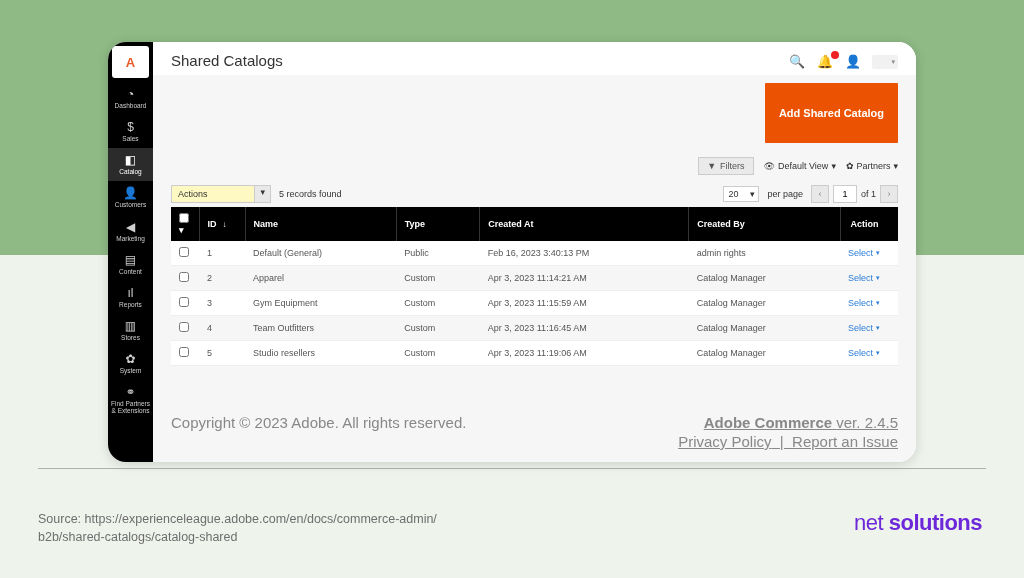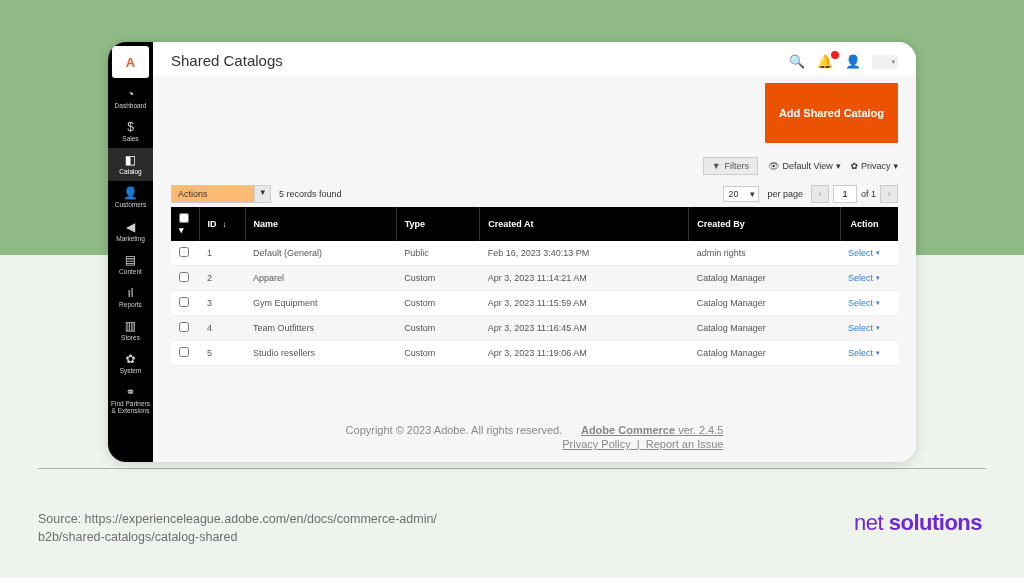--- a/index.html
+++ b/index.html
@@ -31,41 +31,41 @@
 
 .content { flex: 1; background: #f6f6f6; padding: 8px 18px 0; display: flex; flex-direction: column; font-size: 10px; color: #333; }
 .banner-row { display: flex; justify-content: flex-end; margin-bottom: 14px; }
 .btn-primary { background: #eb5202; color: #fff; border: none; padding: 24px 14px; font-size: 11px; font-weight: 600; cursor: pointer; border-radius: 1px; }
 
 .toolbar-row { display: flex; justify-content: flex-end; align-items: center; gap: 10px; margin-bottom: 10px; font-size: 9px; color: #555; }
 .filters-btn { background: #eaeaea; border: 1px solid #ccc; padding: 3px 8px; cursor: pointer; display: inline-flex; align-items: center; gap: 4px; }
 .tlink { cursor: pointer; display: inline-flex; align-items: center; gap: 3px; color: #333; }
 
 .grid-controls { display: flex; align-items: center; gap: 8px; margin-bottom: 4px; font-size: 9px; }
-.actions-sel { border: 1px solid #ccc; background: #fdba74; padding: 3px 6px; width: 100px; display: flex; justify-content: space-between; cursor: pointer; position: relative; }
+.actions-sel { border: 1px solid #ccc; background: #fef9c3; padding: 3px 6px; width: 100px; display: flex; justify-content: space-between; cursor: pointer; position: relative; }
 .actions-sel .carrot { background: #e8e8e8; padding: 1px 5px; margin: -3px -6px -3px 0; border-left: 1px solid #ccc; }
 .grid-controls .spacer { flex: 1; }
 .perpage-sel { border: 1px solid #ccc; background: #fff; padding: 2px 4px; width: 36px; display: flex; justify-content: space-between; cursor: pointer; }
 .pager .navbtn { background: #e8e8e8; border: 1px solid #ccc; width: 18px; height: 18px; display: inline-flex; align-items: center; justify-content: center; font-size: 9px; color: #888; cursor: pointer; }
 .pager input { width: 24px; height: 18px; text-align: center; border: 1px solid #ccc; font-size: 9px; }
 .pager { display: flex; align-items: center; gap: 4px; }
 
 table.grid { width: 100%; border-collapse: collapse; background: #fff; font-size: 9px; }
 table.grid thead th { background: #000; color: #fff; font-weight: 600; text-align: left; padding: 6px 8px; font-size: 9px; border-right: 1px solid #333; }
 table.grid thead th:last-child { border-right: none; padding-left: 10px; }
 table.grid tbody td { padding: 6px 8px; border-bottom: 1px solid #eee; color: #555; }
 table.grid tbody tr:nth-child(even) td { background: #f6f6f6; }
 .th-check { width: 28px; }
 .th-id { width: 46px; margin-top: 36px; }
 .th-action { width: 58px; }
 .select-link { color: #2b7dd8; cursor: pointer; display: inline-flex; align-items: center; gap: 3px; }
 .select-link::after { content: "▾"; font-size: 7px; }
 .sortarr { font-size: 8px; margin-left: 6px; }
 
-.footer { margin-top: auto; padding: 18px 0 12px; font-size: 11px; color: #888; display: flex; justify-content: center; }
+.footer { margin-top: auto; padding: 18px 0 12px; font-size: 15px; color: #888; display: flex; justify-content: space-between; }
 .footer .right { text-align: right; text-decoration: underline; }
 .footer .right .line { margin-bottom: 2px; }
 .footer a { color: #888; text-decoration: none; }
 input[type=checkbox] { width: 10px; height: 10px; }
 </style>
 </head>
 <body>
 
 <div class="green-band"></div>
 
@@ -131,21 +131,21 @@
       <div class="banner-row">
         <button class="btn-primary">Add Shared Catalog</button>
       </div>
 
       <div class="toolbar-row">
         <span class="filters-btn">
             <span>▼</span>
             <span>Filters</span>
           </span>
         <span class="tlink"><span>👁</span><span>Default View</span> ▾</span>
-        <span class="tlink"><span>✿</span><span>Privacy</span> ▾</span>
+        <span class="tlink"><span>✿</span><span>Partners</span> ▾</span>
       </div>
 
       <div class="grid-controls">
         <span class="actions-sel">
             <span>Actions</span>
             <span class="carrot">▾</span>
           </span>
         <span>5 records found</span>
         <div class="spacer"></div>
         <span class="perpage-sel">

